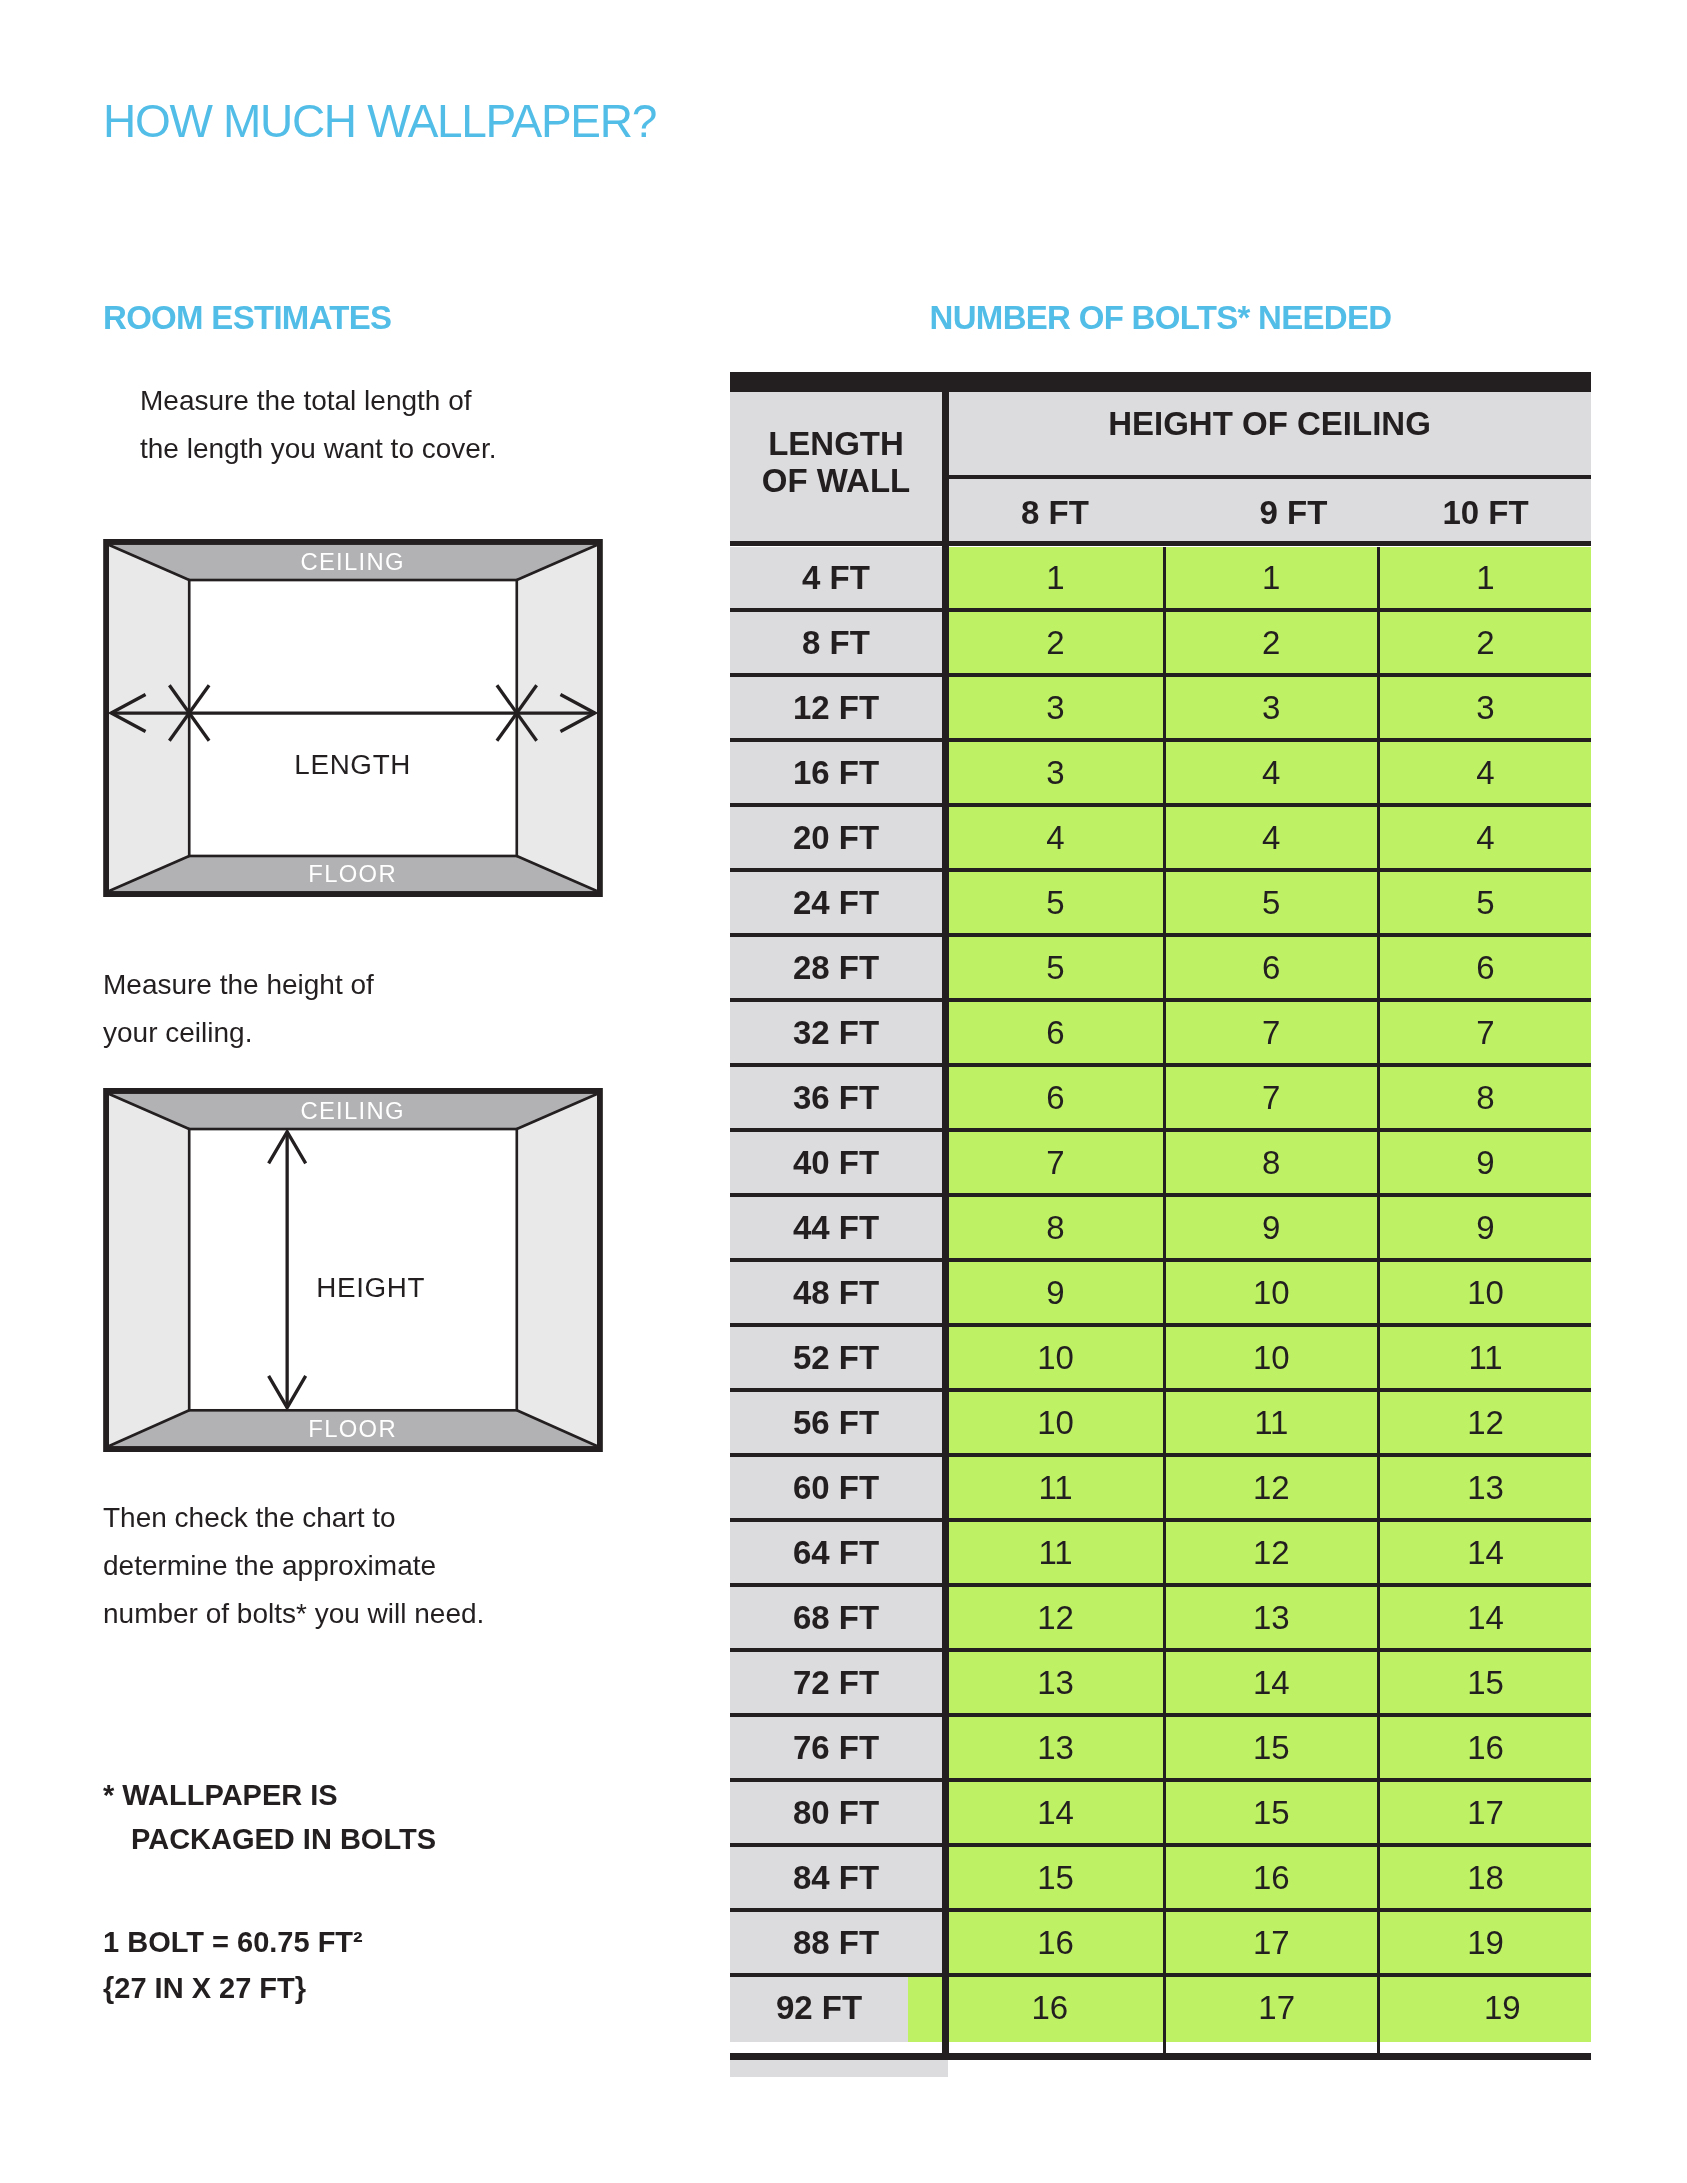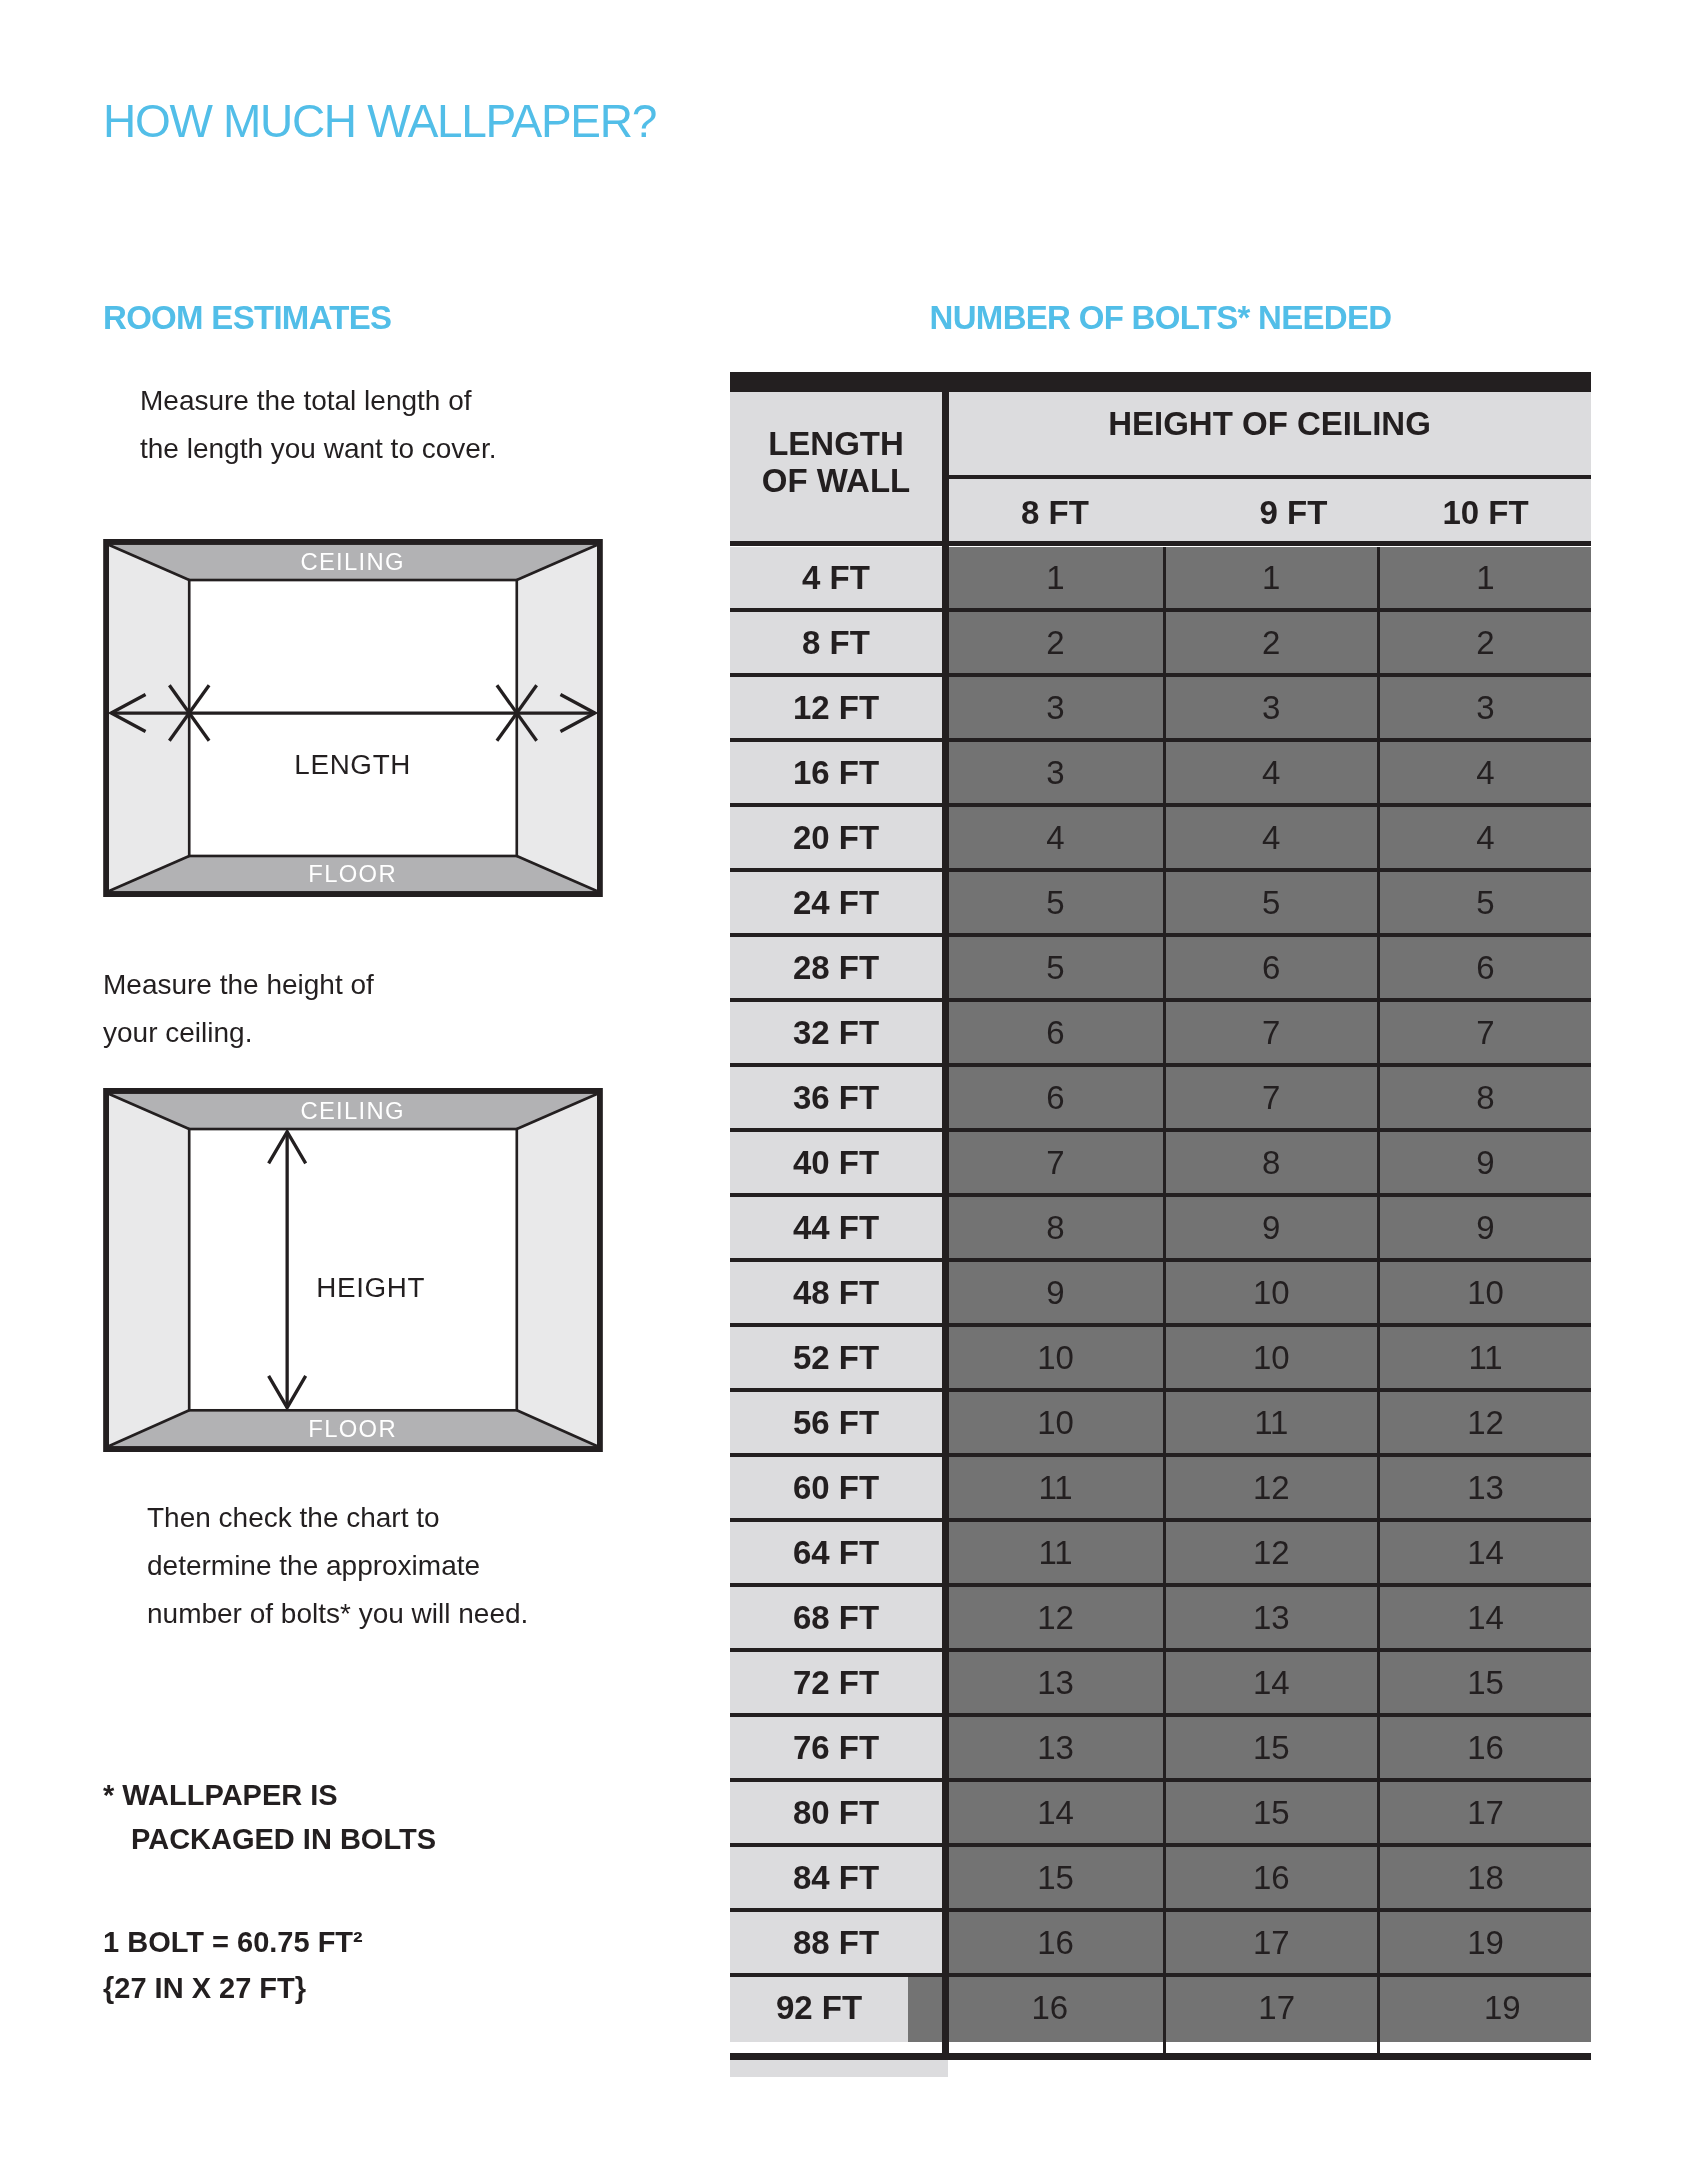--- a/index.html
+++ b/index.html
@@ -36,21 +36,21 @@
   .divider{left:212px;top:20px;width:6.6px;height:1668px;background:var(--ink);}
   .vthin1{left:433px;top:175px;width:3.3px;height:1506px;background:var(--ink);}
   .vthin2{left:647px;top:175px;width:3.3px;height:1506px;background:var(--ink);}
   .bottombar{left:0;top:1681px;width:861px;height:6.6px;background:var(--ink);}
   .graystub{left:0;top:1688px;width:218px;height:17px;background:var(--lgray);}
   .rowwrap{left:0;top:175px;width:861px;}
   .lenhdr{left:0;top:53px;width:212px;text-align:center;font-size:33px;line-height:37px;font-weight:bold;}
   .hoc{left:218px;top:33px;width:643px;text-align:center;font-size:33px;font-weight:bold;}
   .fthdr{top:122px;text-align:center;font-size:33px;font-weight:bold;}
   .ft0{left:218px;width:214px;} .ft1{left:458px;width:211px;} .ft2{left:650px;width:211px;}
-  .trow{display:flex;height:65px;box-sizing:border-box;border-bottom:4.6px solid var(--ink);background:#737373;}
+  .trow{display:flex;height:65px;box-sizing:border-box;border-bottom:4.6px solid var(--ink);background:#bef264;}
   .trow.last{border-bottom:none;gap:45px;}
   .tcell{text-align:center;font-size:33px;line-height:61px;}
   .tcell.label{width:212px;background:var(--lgray);font-weight:bold;}
   .tcell.c0{width:214px;margin-left:6.6px;}
   .tcell.c1{width:211px;margin-left:3.3px;}
   .tcell.c2{width:211px;margin-left:3.3px;}
   
   svg text{font-family:"Liberation Sans", sans-serif;}
   .roomlabel{fill:#ffffff;font-size:36px;letter-spacing:2px;}
   .measlabel{fill:var(--ink);font-size:42px;letter-spacing:1px;}
@@ -117,21 +117,21 @@
     <text x="377" y="47" text-anchor="middle" class="roomlabel">CEILING</text>
     <text x="377" y="528" text-anchor="middle" class="roomlabel">FLOOR</text>
     <g stroke="#231f20" stroke-width="5" fill="none">
       <line x1="278" y1="66" x2="278" y2="483"></line>
       <polyline points="250,114 278,66 306,114"></polyline>
       <polyline points="250,435 278,483 306,435"></polyline>
     </g>
     <text x="322" y="316" text-anchor="start" class="measlabel">HEIGHT</text>
   </svg>
 
-  <div class="abs body-text" style="left:103px;top:1494px;margin-left:44px;">
+  <div class="abs body-text" style="left:103px;top:1494px;">
     <div>Then check the chart to</div>
     <div>determine the approximate</div>
     <div>number of bolts* you will need.</div>
   </div>
 
   <div class="abs footnote" style="left:103px;top:1773px;">
     <div>* WALLPAPER IS</div>
     <div class="indent">PACKAGED IN BOLTS</div>
   </div>
 

